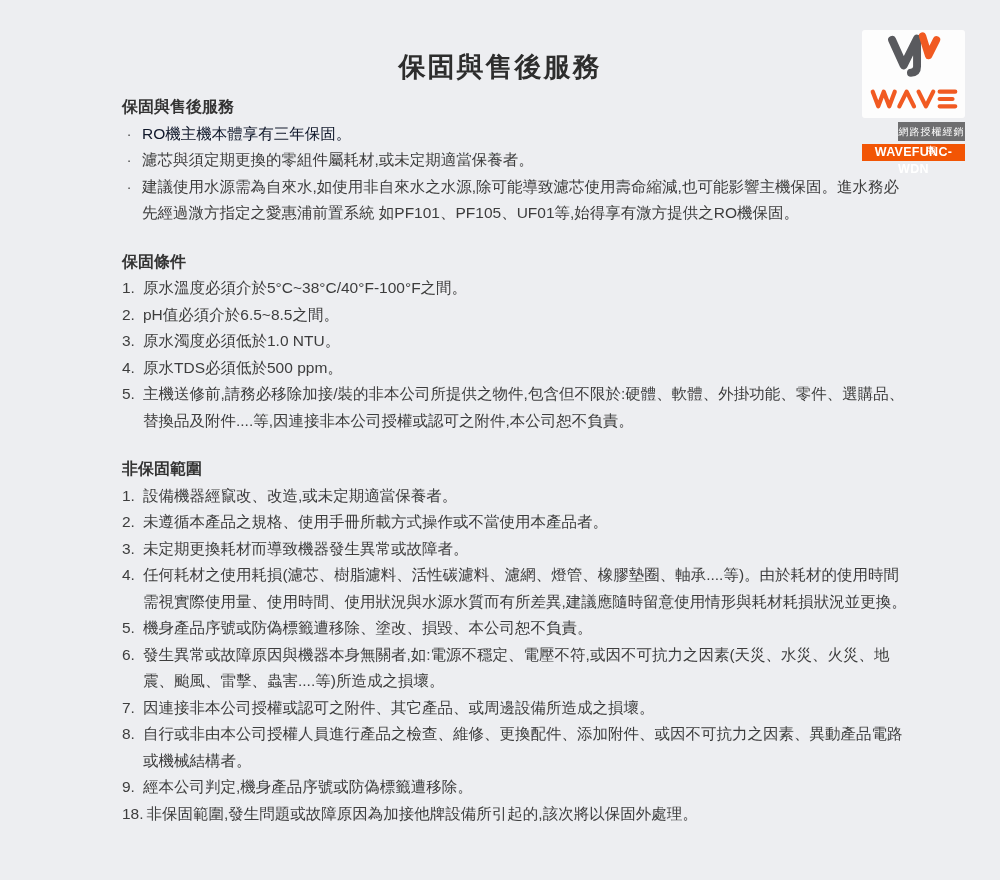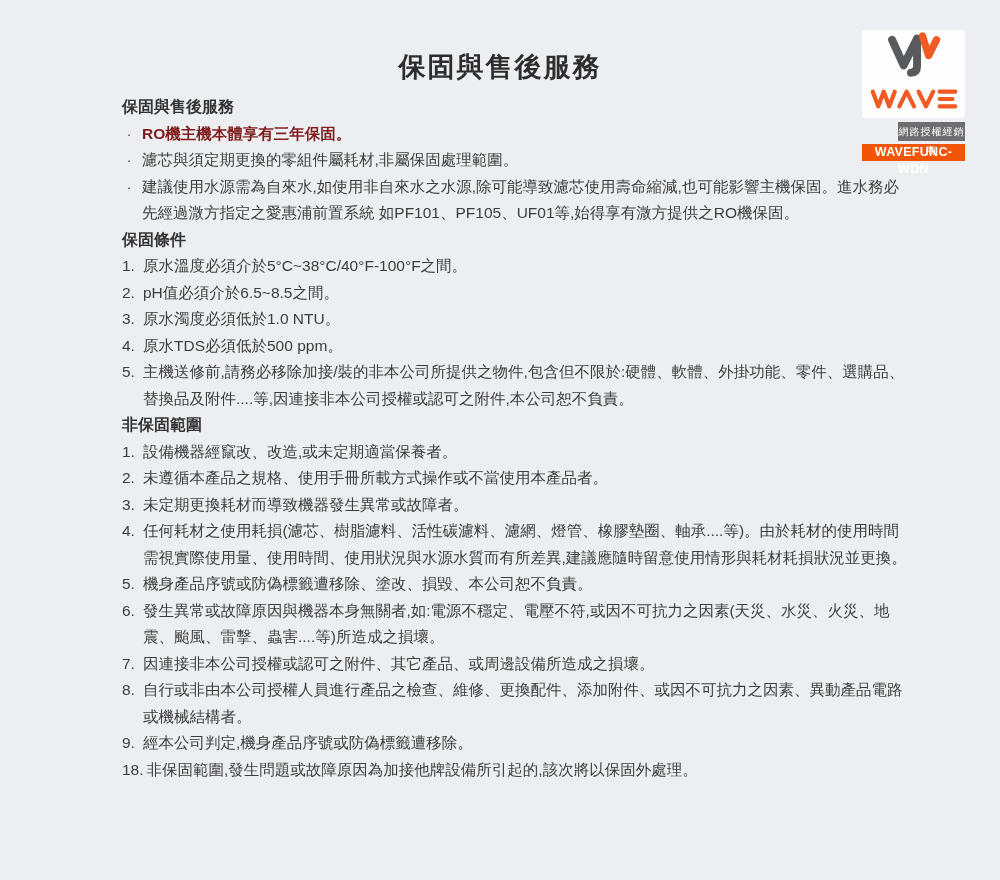--- a/index.html
+++ b/index.html
@@ -28,39 +28,39 @@
     position:absolute;
     left:122px; top:94px;
     width:792px;
   }
   .sec-heading {
     font-weight:700;
     color:#333333;
     font-size:16px;
   }
   .gap-intro { margin-top:0; }
-  .gap-section { }
+  .gap-section { margin-top:22px; }
   .row { display:flex; align-items:flex-start; }
   .row .marker {
     flex:none;
     min-width:14px;
     margin-right:6px;
     text-align:center;
     color:#555555;
   }
   .row .num {
     flex:none;
     min-width:18px;
     margin-right:3px;
     color:#3d3d3d;
   }
   .row .txt { flex:1; }
   .highlight-bullet .txt {
-    color:#7f1d1d;
-    font-weight:700;
+    color:#0f172a;
+    font-weight:400;
   }
   
   .badge {
     position:absolute;
     left:862px; top:30px;
     width:103px;
   }
   .logo-box {
     width:103px; height:88px;
     background:#fdfdfd;
@@ -124,21 +124,21 @@
 <div class="content">
 
   <div class="sec-heading gap-intro">保固與售後服務</div>
 
   <div class="row highlight-bullet">
     <span class="marker">·</span>
     <span class="txt">RO機主機本體享有三年保固。</span>
   </div>
   <div class="row">
     <span class="marker">·</span>
-    <span class="txt">濾芯與須定期更換的零組件屬耗材,非屬保固處理範圍。</span>
+    <span class="txt">濾芯與須定期更換的零組件屬耗材,或未定期適當保養者。</span>
   </div>
   <div class="row">
     <span class="marker">·</span>
     <span class="txt">建議使用水源需為自來水,如使用非自來水之水源,除可能導致濾芯使用壽命縮減,也可能影響主機保固。進水務必先經過溦方指定之愛惠浦前置系統 如PF101、PF105、UF01等,始得享有溦方提供之RO機保固。</span>
   </div>
 
   <div class="sec-heading gap-section">保固條件</div>
 
   <div class="row">
     <span class="num">1.</span>

